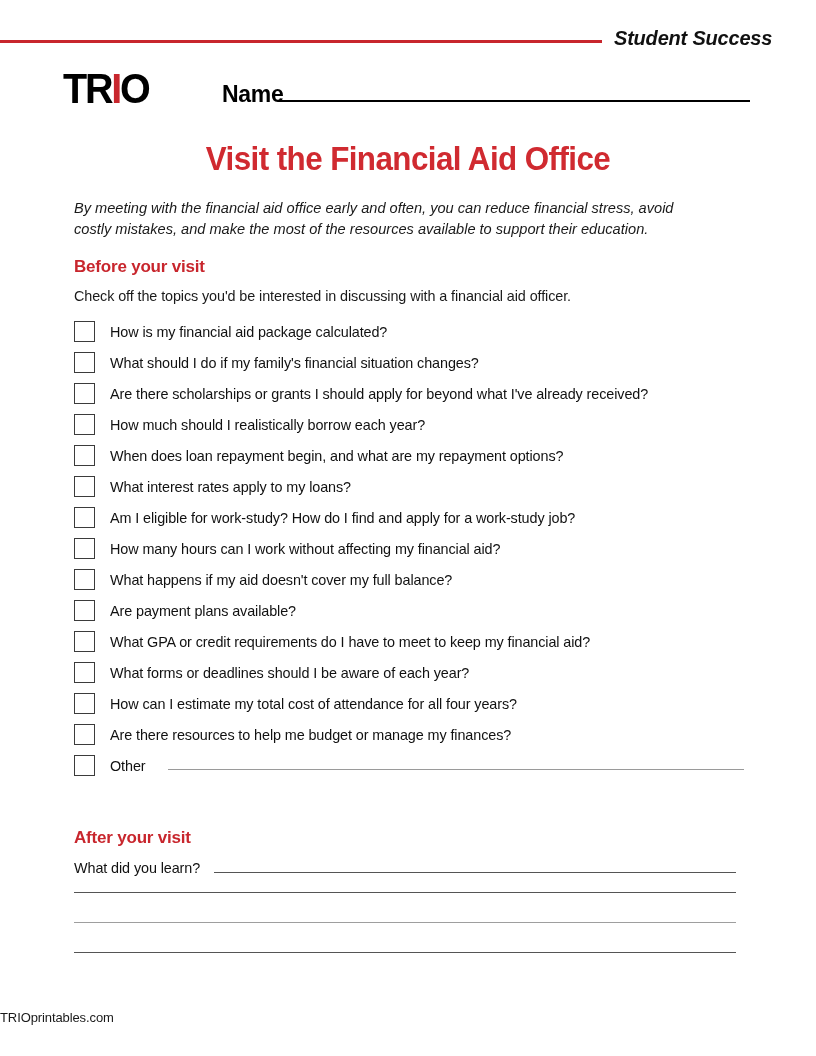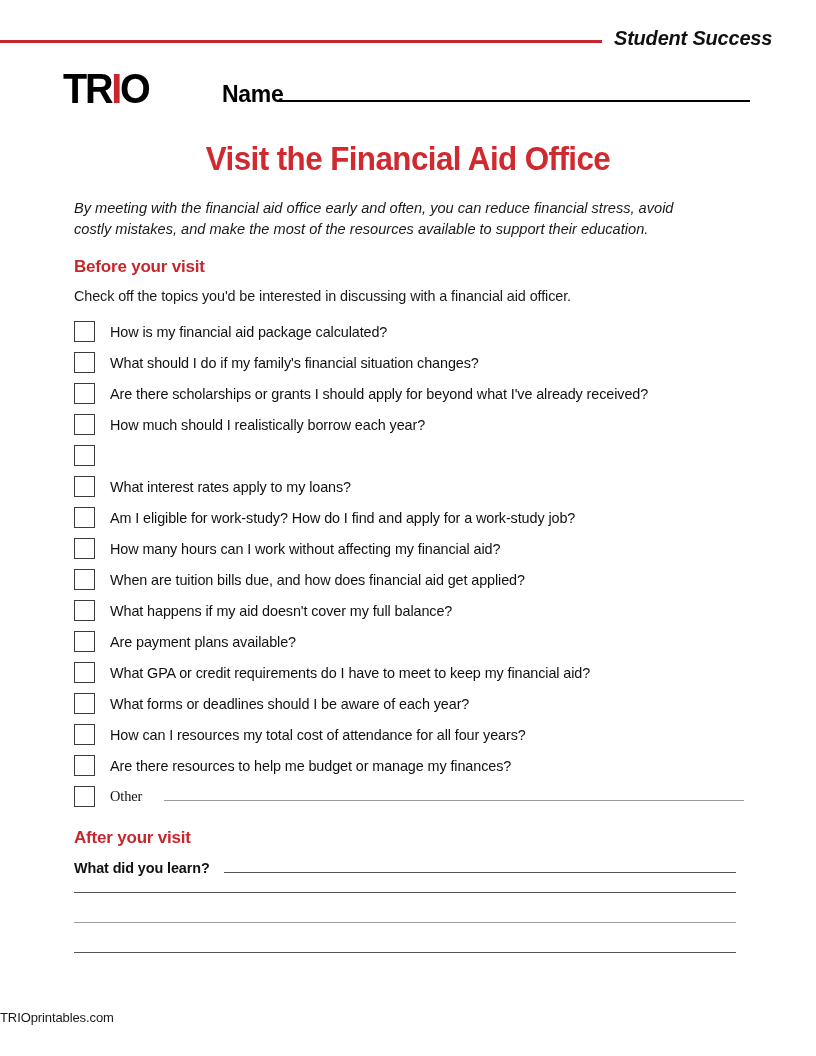--- a/index.html
+++ b/index.html
@@ -160,21 +160,20 @@
   }
   .check-label {
     margin-left: 15px;
     font-size: 14.4px;
     color: #111111;
     letter-spacing: -0.1px;
     white-space: nowrap;
   }
   .check-row.other .check-label {
     margin-right: 12px;
-    font-family: Liberation Serif, serif;
   }
   .other-line {
     flex: 1 1 auto;
     height: 1px;
     background: #9a9a9a;
     margin-left: 10px;
     margin-top: 8px;
   }
 
   
@@ -184,21 +183,20 @@
     left: 74px;
     width: 662px;
     display: flex;
     align-items: center;
   }
   .learn-label {
     font-size: 14.4px;
     color: #111111;
     letter-spacing: -0.1px;
     white-space: nowrap;
-    font-weight: bold;
   }
   .learn-line {
     flex: 1 1 auto;
     height: 1px;
     background: #555555;
     margin-left: 14px;
     margin-top: 9px;
   }
   .write-lines {
     position: absolute;
@@ -257,56 +255,53 @@
     <div class="check-row">
       <span class="checkbox"></span>
       <span class="check-label">Are there scholarships or grants I should apply for beyond what I've already received?</span>
     </div>
     <div class="check-row">
       <span class="checkbox"></span>
       <span class="check-label">How much should I realistically borrow each year?</span>
     </div>
     <div class="check-row">
       <span class="checkbox"></span>
+      <span class="check-label">When does loan repayment begin, and what are my repayment options?</span>
     </div>
     <div class="check-row">
       <span class="checkbox"></span>
       <span class="check-label">What interest rates apply to my loans?</span>
     </div>
     <div class="check-row">
       <span class="checkbox"></span>
       <span class="check-label">Am I eligible for work-study? How do I find and apply for a work-study job?</span>
     </div>
     <div class="check-row">
       <span class="checkbox"></span>
       <span class="check-label">How many hours can I work without affecting my financial aid?</span>
     </div>
     <div class="check-row">
       <span class="checkbox"></span>
-      <span class="check-label">When are tuition bills due, and how does financial aid get applied?</span>
-    </div>
-    <div class="check-row">
-      <span class="checkbox"></span>
       <span class="check-label">What happens if my aid doesn't cover my full balance?</span>
     </div>
     <div class="check-row">
       <span class="checkbox"></span>
       <span class="check-label">Are payment plans available?</span>
     </div>
     <div class="check-row">
       <span class="checkbox"></span>
       <span class="check-label">What GPA or credit requirements do I have to meet to keep my financial aid?</span>
     </div>
     <div class="check-row">
       <span class="checkbox"></span>
       <span class="check-label">What forms or deadlines should I be aware of each year?</span>
     </div>
     <div class="check-row">
       <span class="checkbox"></span>
-      <span class="check-label">How can I resources my total cost of attendance for all four years?</span>
+      <span class="check-label">How can I estimate my total cost of attendance for all four years?</span>
     </div>
     <div class="check-row">
       <span class="checkbox"></span>
       <span class="check-label">Are there resources to help me budget or manage my finances?</span>
     </div>
     <div class="check-row other">
       <span class="checkbox"></span>
       <span class="check-label">Other</span>
       <span class="other-line"></span>
     </div>

